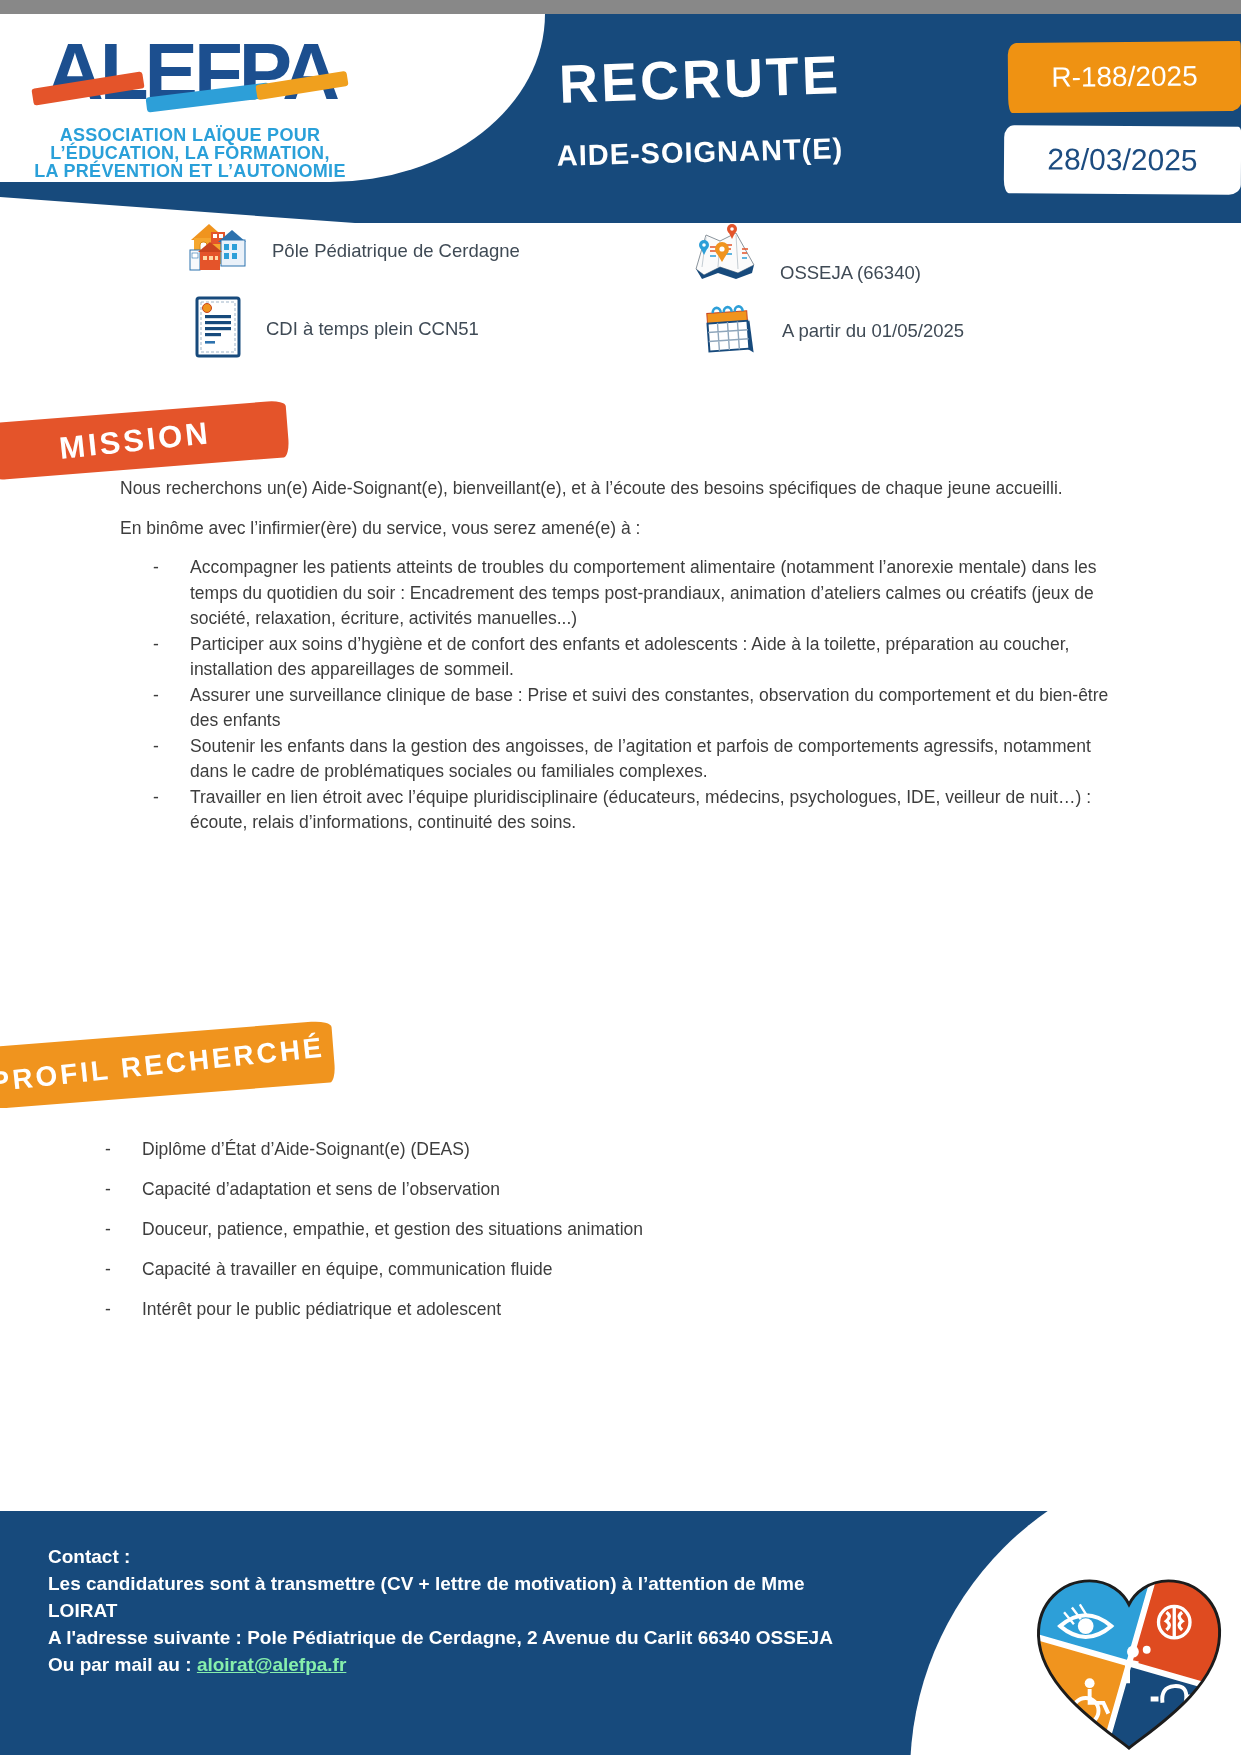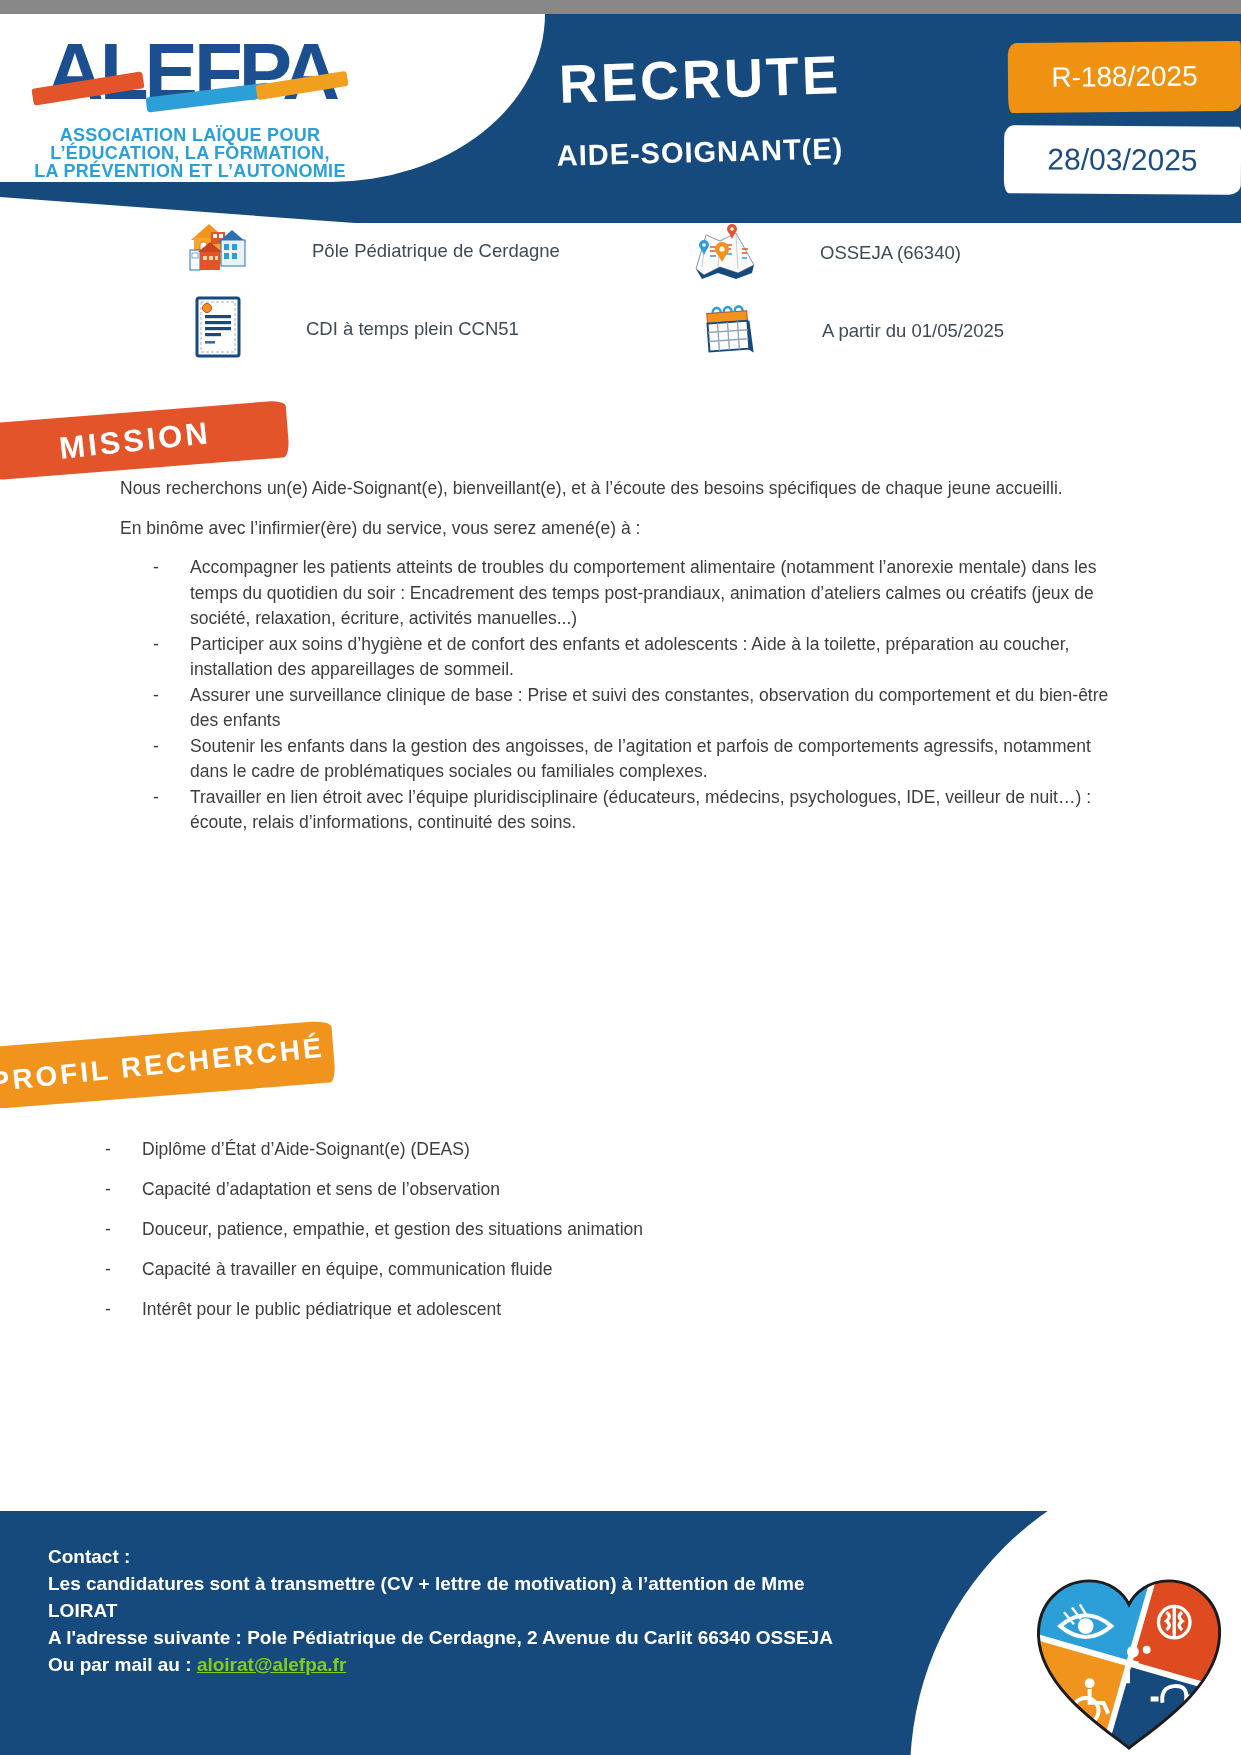--- a/index.html
+++ b/index.html
@@ -49,24 +49,24 @@
     position:absolute;left:1008px;top:28px;width:233px;height:70px;background:var(--badgeorange);
     color:#fff;font-size:28px;font-weight:500;display:flex;align-items:center;justify-content:center;
     border-radius:9px 2px 12px 4px/12px 5px 9px 14px;transform:rotate(-.5deg);
   }
   .date-badge{
     position:absolute;left:1004px;top:112px;width:237px;height:68px;background:#fff;
     color:#1c4c80;font-size:30px;font-weight:500;display:flex;align-items:center;justify-content:center;
     border-radius:10px 3px 12px 5px/12px 6px 10px 14px;transform:rotate(.4deg);
   }
   
-  .info-item{position:absolute;display:flex;align-items:center;color:var(--info);font-size:18.5px;gap:40px;}
+  .info-item{position:absolute;display:flex;align-items:center;color:var(--info);font-size:18.5px;}
   .info-item .ic{flex:none;margin-right:22px;}
   .ii-1{left:188px;top:206px;width:460px;height:62px;}
-  .ii-2{left:692px;top:208px;width:460px;height:62px;}
+  .ii-2{left:692px;top:208px;width:460px;height:62px;align-items:flex-end;}
   .ii-3{left:194px;top:282px;width:460px;height:66px;}
   .ii-4{left:700px;top:286px;width:460px;height:62px;}
   
   .banner{
     position:absolute;display:flex;align-items:center;justify-content:center;
     color:#fff;font-weight:bold;transform:rotate(-4.5deg);
   }
   .banner .bt{transform:rotate(-1.5deg);letter-spacing:3px;}
   .banner-mission{
     left:-18px;top:398px;width:306px;height:57px;background:var(--redorange);
@@ -97,21 +97,21 @@
   .footer{
     position:absolute;left:0;top:1497px;width:1241px;height:258px;background:var(--blue);overflow:hidden;
   }
   .footer-cut{
     position:absolute;left:910px;top:-57px;width:640px;height:640px;background:#fff;border-radius:50%;
   }
   .footer-text{
     position:absolute;left:48px;top:32px;width:820px;color:#fff;
     font-weight:bold;font-size:19px;line-height:27px;
   }
-  .footer-text a{color:#84cc16;text-decoration:underline;}
+  .footer-text a{color:#86efac;text-decoration:underline;}
   .heart-logo{position:absolute;left:1030px;top:62px;width:198px;height:182px;}
   
 </style>
 </head>
 <body>
 
 <div class="page">
 
   <div class="header-band"></div>
 

